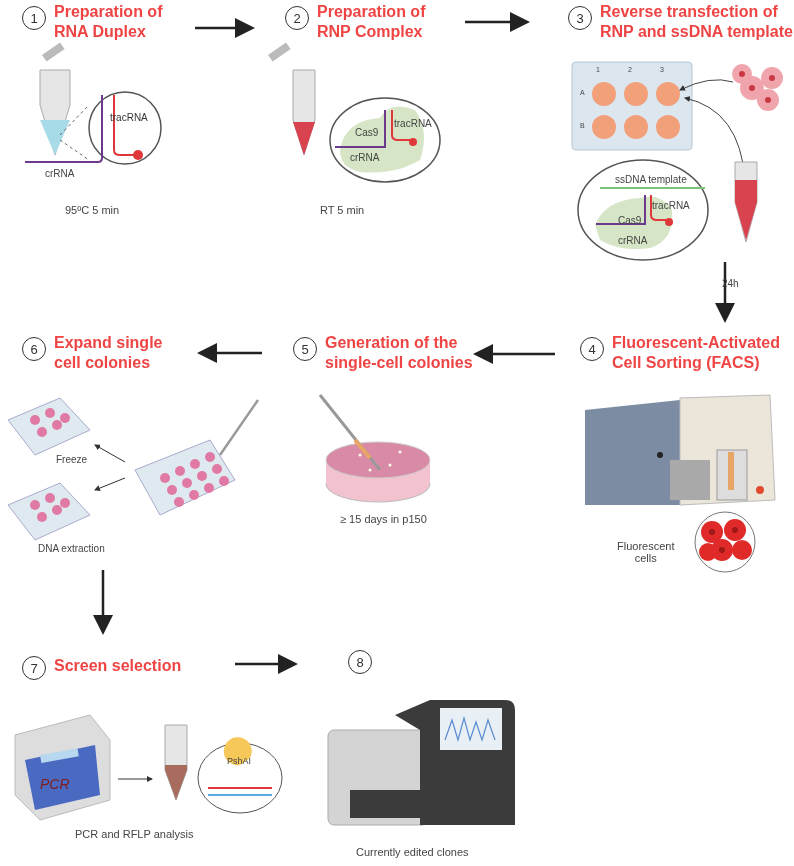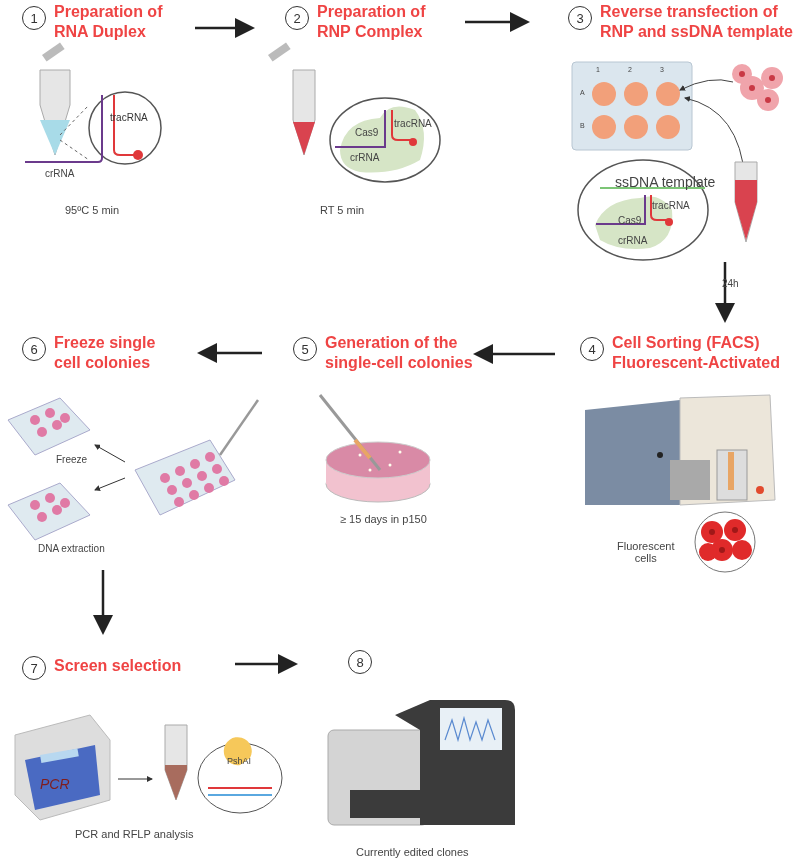--- a/index.html
+++ b/index.html
@@ -48,35 +48,35 @@
 <div class="step" style="left:568px;top:2px;">
   <div class="num">3</div>
   <div class="title">
       <div>Reverse transfection of</div>
       <div>RNP and ssDNA template</div>
     </div>
 </div>
 <div class="step" style="left:580px;top:333px;">
   <div class="num">4</div>
   <div class="title">
+      <div>Fluorescent-Activated</div>
       <div>Cell Sorting (FACS)</div>
-      <div>Fluorescent-Activated</div>
     </div>
 </div>
 <div class="step" style="left:293px;top:333px;">
   <div class="num">5</div>
   <div class="title">
       <div>Generation of the</div>
       <div>single-cell colonies</div>
     </div>
 </div>
 <div class="step" style="left:22px;top:333px;">
   <div class="num">6</div>
   <div class="title">
-      <div>Freeze single</div>
+      <div>Expand single</div>
       <div>cell colonies</div>
     </div>
 </div>
 <div class="step" style="left:22px;top:652px;">
   <div class="num">7</div>
   <div class="title" style="margin-top:4px;">
       <div>Screen selection</div>
     </div>
 </div>
 <div class="step" style="left:348px;top:646px;">
@@ -239,21 +239,21 @@
     <path d="M445,740 L452,720 L458,740 L464,718 L470,740 L476,722 L482,740 L488,720 L495,740" fill="none" stroke="#5a8ad0" stroke-width="1.2"></path>
     <rect x="350" y="790" width="85" height="28" fill="#3b3b3b"></rect>
   </g>
 </svg>
 
 <div class="cap" style="left:110px;top:112px;color:#333;font-size:10px;">tracRNA</div>
 <div class="cap" style="left:45px;top:168px;font-size:10px;">crRNA</div>
 <div class="cap" style="left:355px;top:127px;font-size:10px;">Cas9</div>
 <div class="cap" style="left:394px;top:118px;font-size:10px;">tracRNA</div>
 <div class="cap" style="left:350px;top:152px;font-size:10px;">crRNA</div>
-<div class="cap" style="left:615px;top:174px;font-size:14px;">ssDNA template</div>
+<div class="cap" style="left:615px;top:174px;font-size:10px;">ssDNA template</div>
 <div class="cap" style="left:618px;top:215px;font-size:10px;">Cas9</div>
 <div class="cap" style="left:652px;top:200px;font-size:10px;">tracRNA</div>
 <div class="cap" style="left:618px;top:235px;font-size:10px;">crRNA</div>
 <div class="cap" style="left:596px;top:66px;font-size:7px;">1</div>
 <div class="cap" style="left:628px;top:66px;font-size:7px;">2</div>
 <div class="cap" style="left:660px;top:66px;font-size:7px;">3</div>
 <div class="cap" style="left:580px;top:89px;font-size:7px;">A</div>
 <div class="cap" style="left:580px;top:122px;font-size:7px;">B</div>
 <div class="cap" style="left:722px;top:278px;font-size:10px;">24h</div>
 <div class="cap" style="left:617px;top:540px;">

